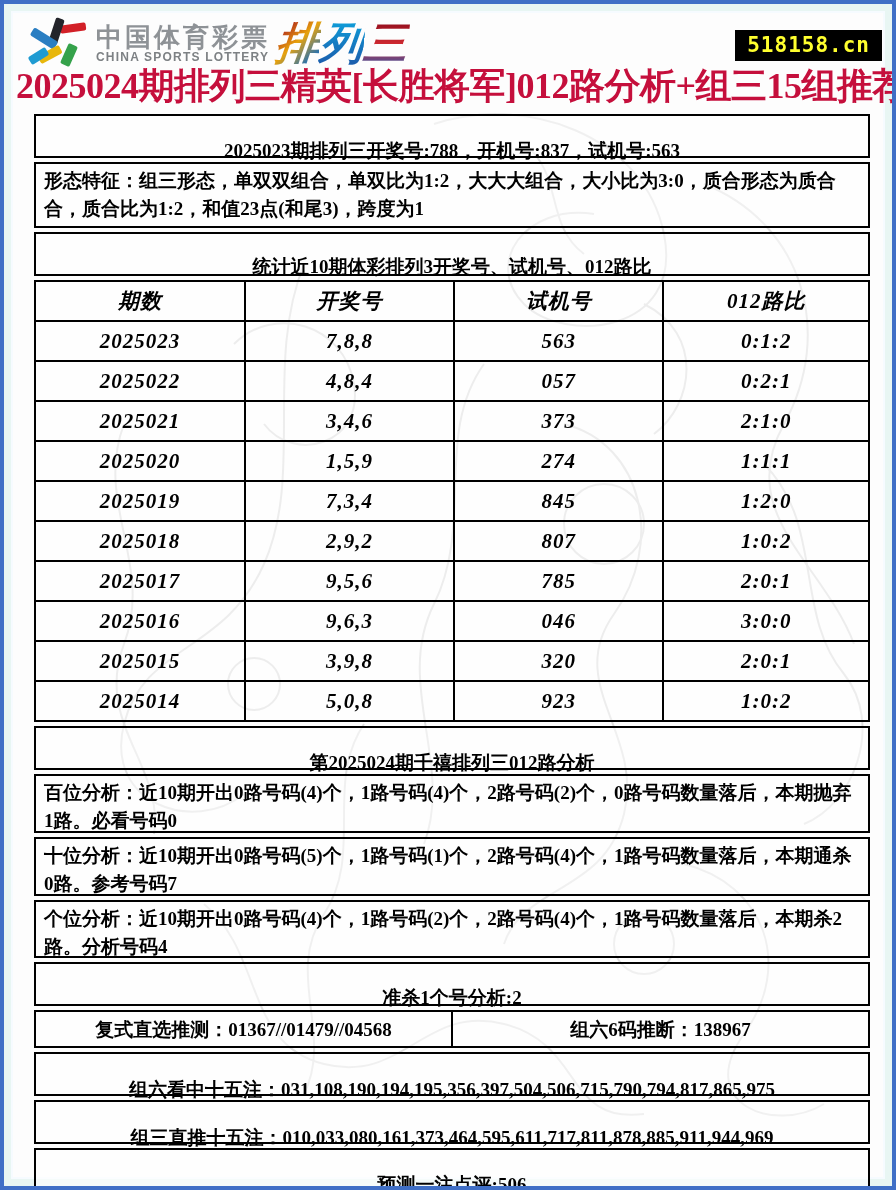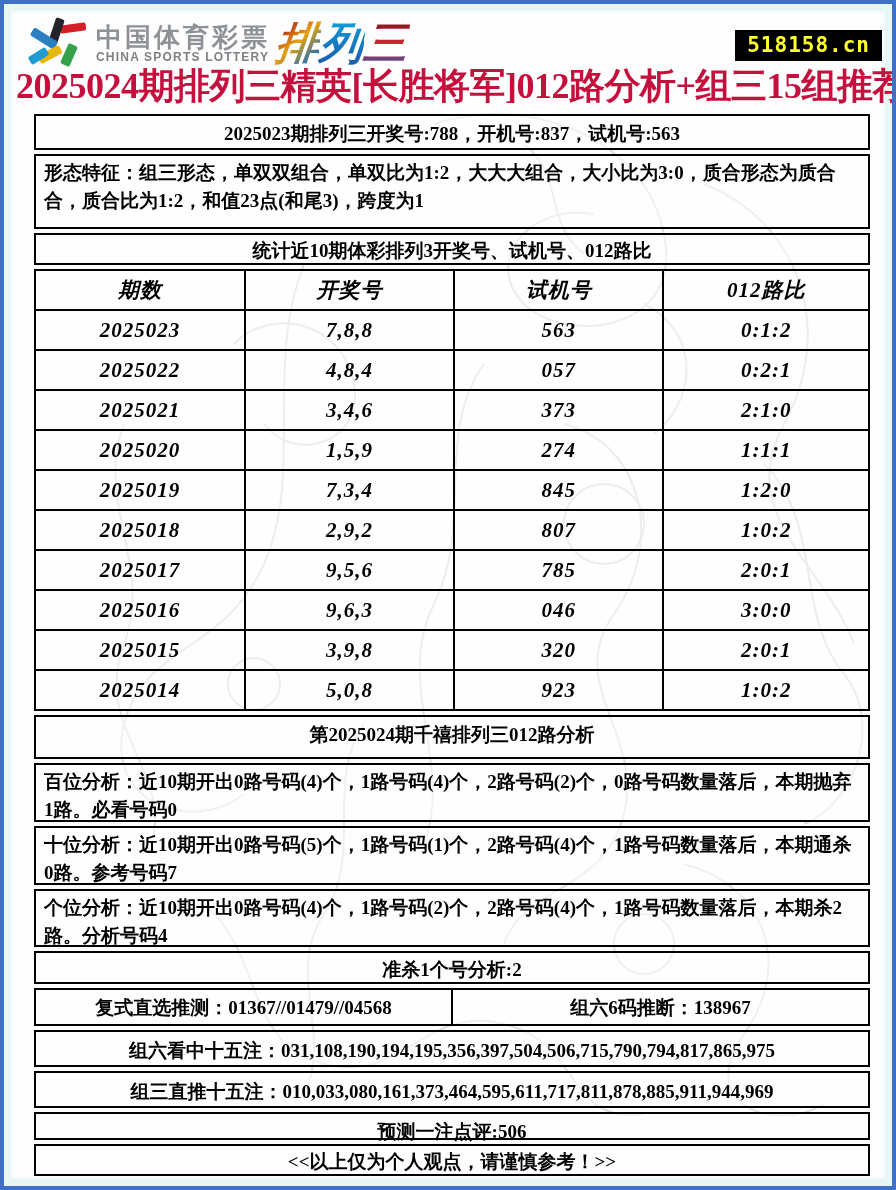--- a/index.html
+++ b/index.html
@@ -42,21 +42,21 @@
          font-size:21px; font-weight:bold; padding:3px 12px 4px; letter-spacing:1px;}
 
   
   .title{position:absolute; left:12px; top:58px; width:872px; text-align:center;
          font-size:36px; font-weight:bold; color:#c50f3c; letter-spacing:-0.5px;
          white-space:nowrap;}
 
   
   .content{position:absolute; left:30px; top:110px; width:836px;}
   .box{box-sizing:border-box; border:2px solid #000; background:rgba(255,255,255,0.55);
-       margin-bottom:4px; font-size:19px; font-weight:bold; line-height:28px; padding:3px 8px;}
+       margin-bottom:4px; font-size:19px; font-weight:bold; line-height:28px; padding:20px 8px;}
   .center{text-align:center;}
   .left{text-align:left;}
   .para{line-height:28px; padding:3px 8px 4px;}
 
   table.hist{border-collapse:collapse; width:836px; margin-bottom:4px;
              background:rgba(255,255,255,0.45);}
   table.hist td{border:2px solid #000; text-align:center; height:38px;
                 font-size:21px; font-weight:bold; letter-spacing:1px; padding:0;font-style:italic;}
   table.hist td.c0{width:209px;} table.hist td.c1{width:209px;}
   table.hist td.c2{width:209px;} table.hist td.c3{width:205px;}
@@ -112,21 +112,21 @@
     </div>
     <div class="badge">518158.cn</div>
   </div>
 
   <div class="title">2025024期排列三精英[长胜将军]012路分析+组三15组推荐</div>
 
   <div class="content">
 
     <div class="box center" style="height:36px; line-height:30px;">2025023期排列三开奖号:788，开机号:837，试机号:563</div>
 
-    <div class="box left para" style="height:75px;">形态特征：组三形态，单双双组合，单双比为1:2，大大大组合，大小比为3:0，质合形态为质合合，质合比为1:2，和值23点(和尾3)，跨度为1</div>
+    <div class="box left para" style="height:66px;">形态特征：组三形态，单双双组合，单双比为1:2，大大大组合，大小比为3:0，质合形态为质合合，质合比为1:2，和值23点(和尾3)，跨度为1</div>
 
     <div class="box center" style="height:32px; line-height:26px;">统计近10期体彩排列3开奖号、试机号、012路比</div>
 
     <table class="hist">
       <tbody>
         <tr>
           <td class="c0">期数</td>
           <td class="c1">开奖号</td>
           <td class="c2">试机号</td>
           <td class="c3">012路比</td>

